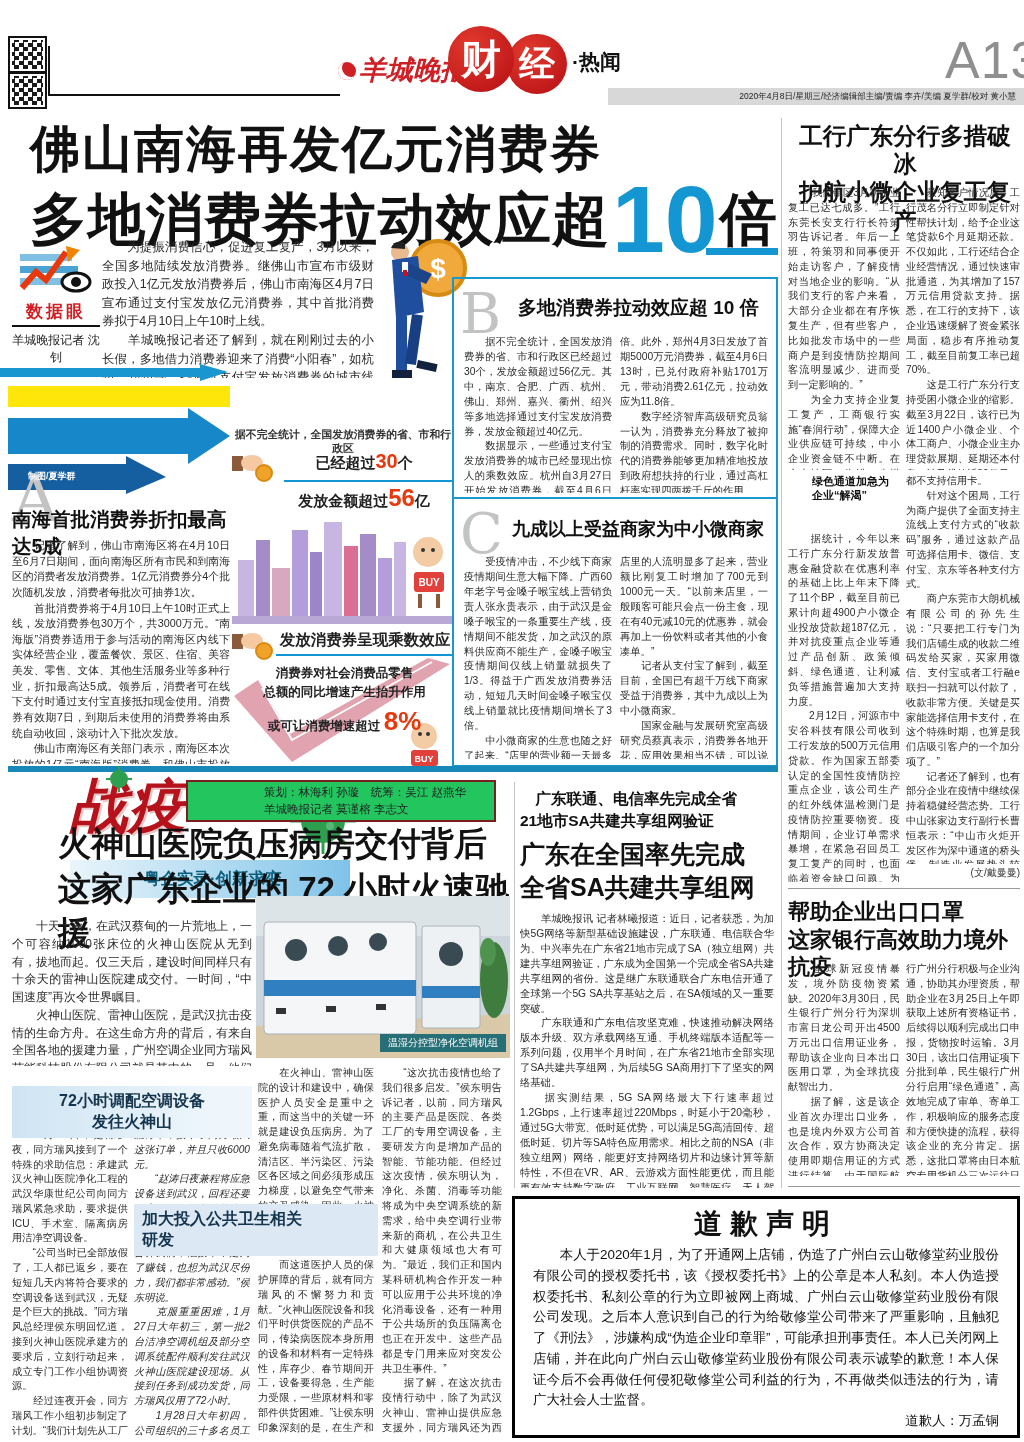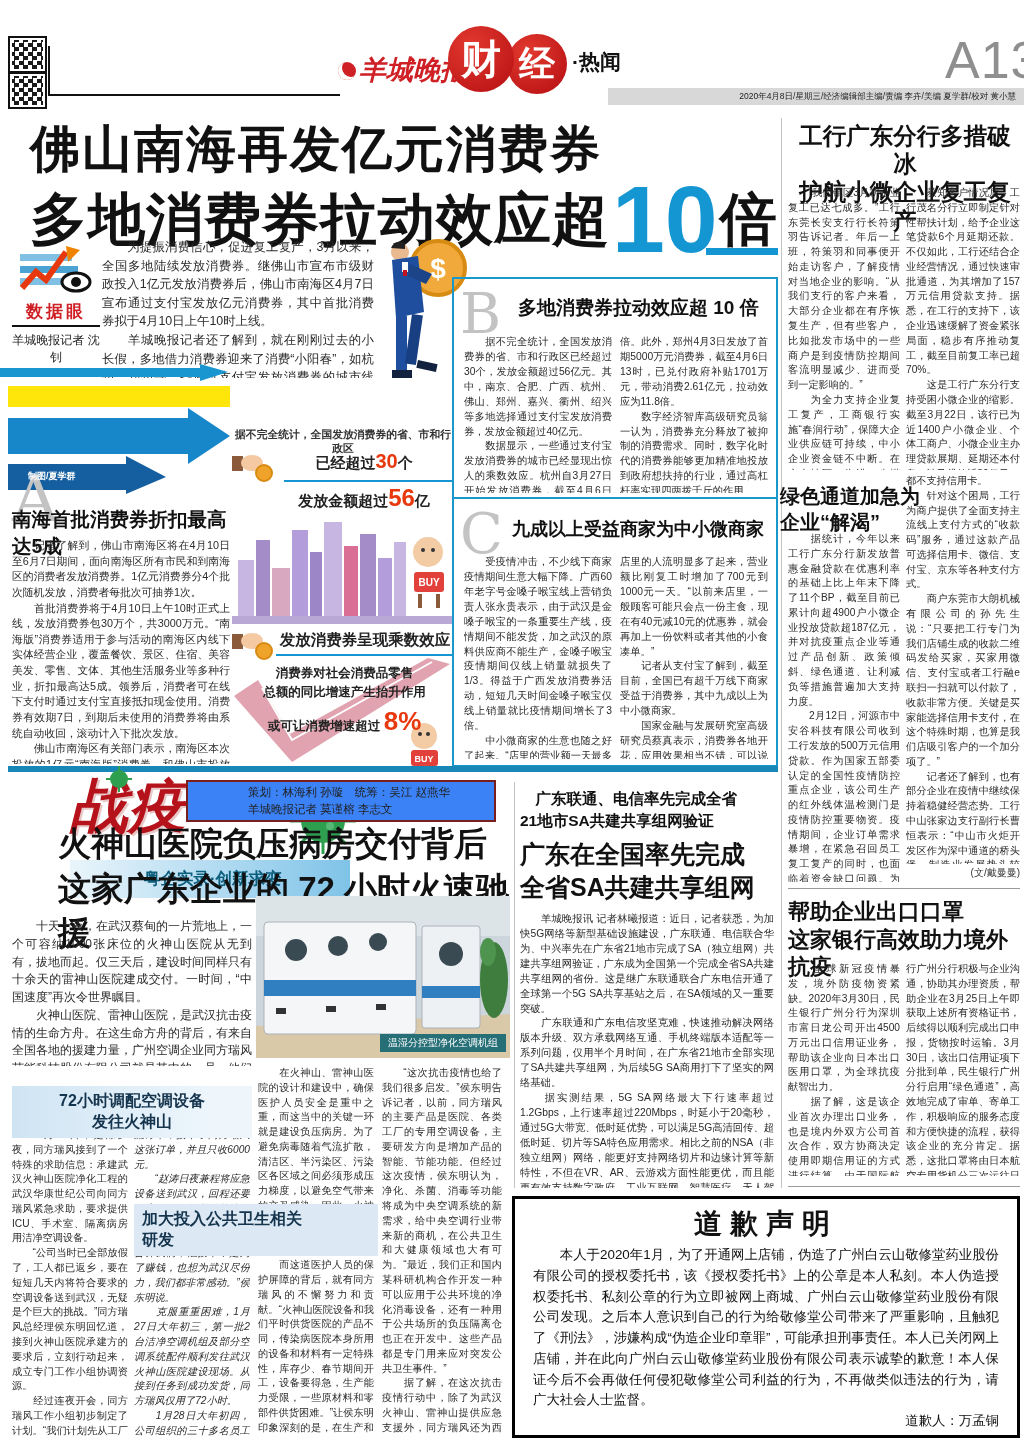--- a/index.html
+++ b/index.html
@@ -198,21 +198,21 @@
   <div class="abs hl" style="left:790px;top:122px;width:230px;font-size:23.5px;line-height:1.2;text-align:center;">工行广东分行多措破冰
 护航小微企业复工复产</div>
   <div class="abs body-txt" style="left:788px;top:186px;width:112px;height:284px;font-size:10.2px;">　　“我们镇区3月初企业复工已达七成多。”工行东莞长安支行行长符策羽告诉记者。年后一上班，符策羽和同事便开始走访客户，了解疫情对当地企业的影响。“从我们支行的客户来看，大部分企业都在有序恢复生产，但有些客户，比如批发市场中的一些商户是到疫情防控期间客流明显减少、进而受到一定影响的。”
 　　为全力支持企业复工复产，工商银行实施“春润行动”，保障大企业供应链可持续，中小企业资金链不中断。在广东地区，为进一步摸清企业需求，工行广东分行于2月下旬以线上问卷形式组织对辖内约1000家小微企业客户开展了复工复产及金融服务需求情况调查。
 　　“根据我们的抽样调研结果，超过6成的受访小微企业认为此次疫情对企业经营影响是短暂的或影响较小。其中，不同行业、不同类型的企业在疫情中的境遇不同，我们需要更有针对性地做好金融服务，分类、分层、分批落实支持企业复工复产。”工行广东分行负责人表示。</div>
   <div class="abs" style="left:906px;top:186px;width:114px;height:284px;overflow:hidden;">
     <div class="body-txt" style="font-size:10.2px;">　　获知客户情况后，工行茂名分行立即制定针对性帮扶计划，给予企业这笔贷款6个月延期还款。不仅如此，工行还结合企业经营情况，通过快速审批通道，为其增加了157万元信用贷款支持。据悉，在工行的支持下，该企业迅速缓解了资金紧张局面，稳步有序推动复工，截至目前复工率已超70%。
 　　这是工行广东分行支持受困小微企业的缩影。截至3月22日，该行已为近1400户小微企业、个体工商户、小微企业主办理贷款展期、延期还本付息，涉及贷款近39亿元。</div>
 
   </div>
-  <div class="abs hl" style="left:780px;top:474px;width:140px;font-size:20px;line-height:1.3;margin-top:9px;">绿色通道加急为
+  <div class="abs hl" style="left:812px;top:474px;width:140px;font-size:11px;line-height:1.3;">绿色通道加急为
 企业“解渴”</div>
   <div class="abs body-txt" style="left:788px;top:532px;width:112px;height:350px;font-size:10.2px;">　　据统计，今年以来工行广东分行新发放普惠金融贷款在优惠利率的基础上比上年末下降了11个BP，截至目前已累计向超4900户小微企业投放贷款超187亿元，并对抗疫重点企业等通过产品创新、政策倾斜、绿色通道、让利减负等措施普遍加大支持力度。
 　　2月12日，河源市中安谷科技有限公司收到工行发放的500万元信用贷款。作为国家五部委认定的全国性疫情防控重点企业，该公司生产的红外线体温检测门是疫情防控重要物资。疫情期间，企业订单需求暴增，在紧急召回员工复工复产的同时，也面临着资金缺口问题。为此，当地工行迅速开辟绿色审批通道，仅用半天就完成了贷款审批流程，运用专项再贷款政策向企业发放500万元信用贷款，切实缓解了企业的燃眉之急。
 　　在支持企业生产经营的同时，对符合条件、流动性遇到困难的小微企业，工行广东分行特事特办，通过延期续贷等措施为企业解困，不盲目抽贷、断贷、压贷。
 　　茂名市庆丰年高岭土有限公司2019年在工行办理了100万元经营快贷，用于扩大生产经营。突如其来的疫情打乱了该公司的复工复产生产计划，复工延后，进而造成企业运营资金紧张，但银行贷款即将到期。</div>
   <div class="abs body-txt" style="left:906px;top:474px;width:114px;height:390px;font-size:10.2px;">都不支持信用卡。
 　　针对这个困局，工行为商户提供了全面支持主流线上支付方式的“收款码”服务，通过这款产品可选择信用卡、微信、支付宝、京东等各种支付方式。
 　　商户东莞市大朗机械有限公司的孙先生说：“只要把工行专门为我们店铺生成的收款二维码发给买家，买家用微信、支付宝或者工行融e联扫一扫就可以付款了，收款非常方便。关键是买家能选择信用卡支付，在这个特殊时期，也算是我们店吸引客户的一个加分项了。”
 　　记者还了解到，也有部分企业在疫情中继续保持着稳健经营态势。工行中山张家边支行副行长曹恒表示：“中山市火炬开发区作为深中通道的桥头堡，制造业发展势头较猛，尤其是高新科技企业众多，目前开发区内的企业已全面复工，我们要做的就是紧跟企业需求，前瞻性地做好对先进制造业的金融服务支持。”
 　　中山终发精密模具是一家专业从事高像素成像镜片模具设计开发、注塑成型于一体的高新科技企业，负责人贝荣骥告诉记者：“我们的上下游企业都在国内，随着国内企业有序复工复产，供应链未受太大影响。为保障下游供给，尽快消化前期受疫情影响积压的订单，现在我们是加足马力开工。工行了解情况后，很快给予800万元授信支持，并为我们加急办理发放首笔100万元贷款，利率也很优惠，为公司的持续发展注入了动力。”</div>
@@ -253,21 +253,21 @@
     <g stroke="#2e9e4f" stroke-width="2">
       <line x1="13" y1="0" x2="13" y2="5"></line>
         <line x1="13" y1="21" x2="13" y2="26"></line>
       <line x1="0" y1="13" x2="5" y2="13"></line>
         <line x1="21" y1="13" x2="26" y2="13"></line>
     </g>
   </svg>
   <div class="abs" style="left:70px;top:860px;width:280px;height:38px;background:linear-gradient(90deg,#eaf5fb,#7fc3e8);display:flex;align-items:center;justify-content:center;">
     <span style="font-size:16.5px;font-weight:800;color:#0d5f7e;">·粤企实录·创新求变</span>
   </div>
-  <div class="abs" style="left:186px;top:780px;width:310px;height:42px;border:2px solid #7a1f1f;background:#3b82f6;display:flex;flex-direction:column;justify-content:center;padding-left:60px;box-sizing:border-box;">
+  <div class="abs" style="left:186px;top:780px;width:310px;height:42px;border:2px solid #7a1f1f;background:#22c55e;display:flex;flex-direction:column;justify-content:center;padding-left:76px;box-sizing:border-box;">
     <span style="font-size:11.5px;color:#222;white-space:pre-line;line-height:1.5;">策划：林海利 孙璇　统筹：吴江 赵燕华
 羊城晚报记者 莫谨榕 李志文</span>
   </div>
   <div class="abs hl" style="left:58px;top:822px;width:460px;font-size:33px;font-weight:800;line-height:1.35;">火神山医院负压病房交付背后
 这家广东企业的 72 小时火速驰援</div>
 
   <div class="abs body-txt" style="left:12px;top:918px;width:240px;height:148px;font-size:12px;line-height:1.48;">　　十天十夜，在武汉蔡甸的一片荒地上，一个可容纳1000张床位的火神山医院从无到有，拔地而起。仅三天后，建设时间同样只有十余天的雷神山医院建成交付。一时间，“中国速度”再次令世界瞩目。
 　　火神山医院、雷神山医院，是武汉抗击疫情的生命方舟。在这生命方舟的背后，有来自全国各地的援建力量，广州空调企业同方瑞风节能科技股份有限公司就是其中的一员，他们用72小时迅速交付定制化空调设备，使得火神山、雷神山医院的负压病房成为保护医护人员的安全屏障。</div>
 
   <div class="abs" style="left:256px;top:896px;width:254px;height:162px;">

